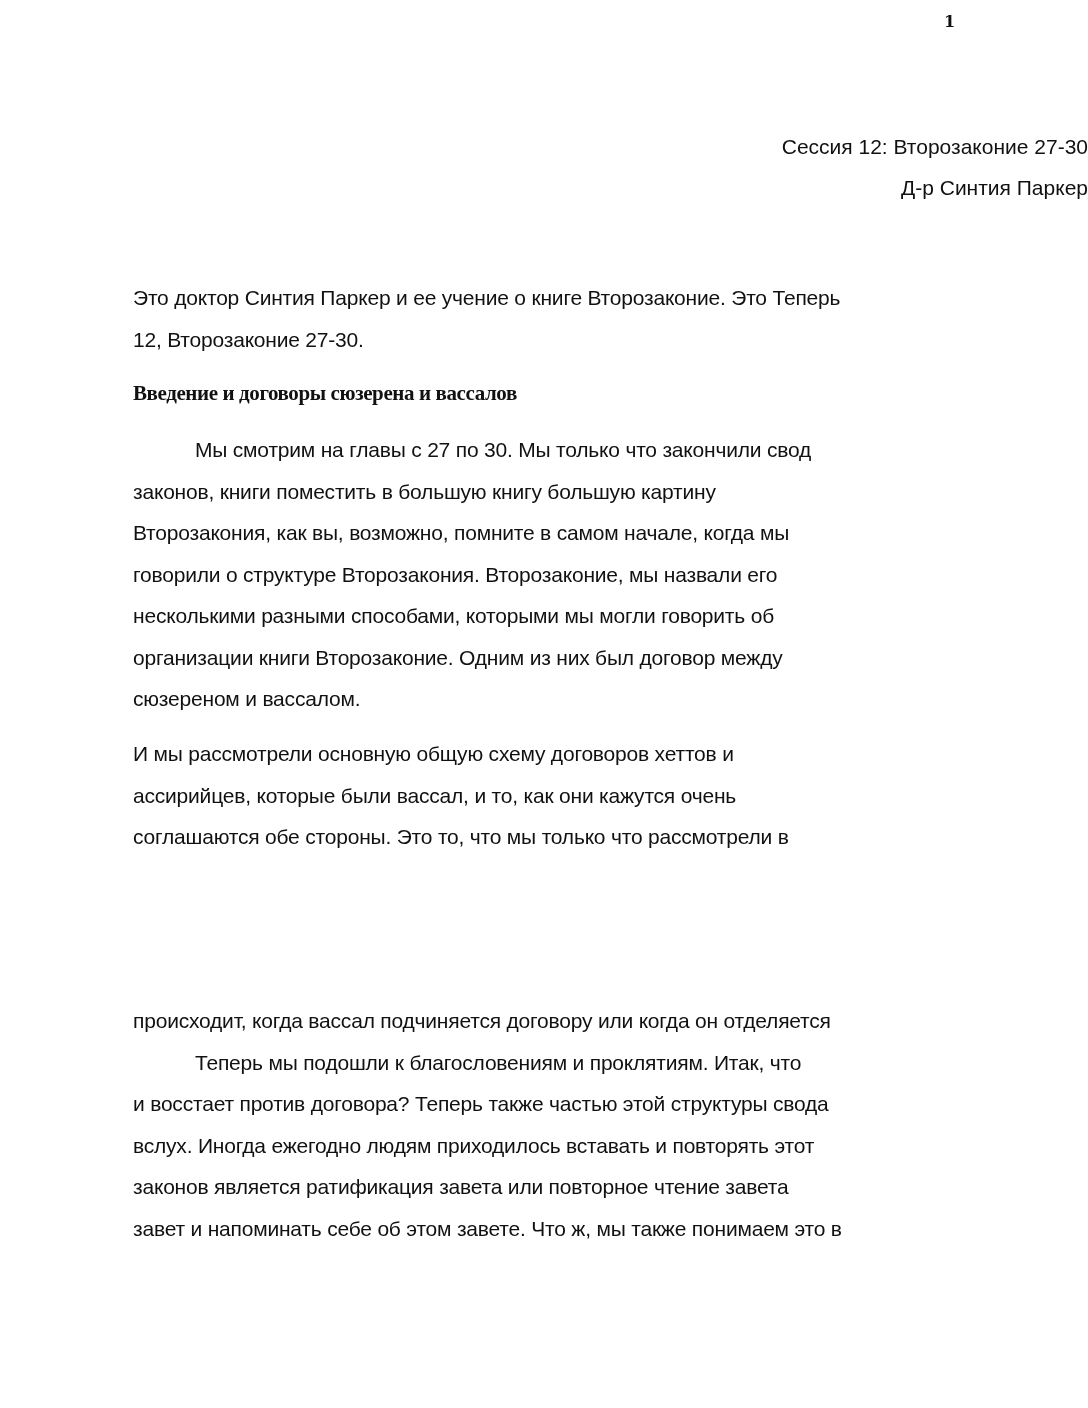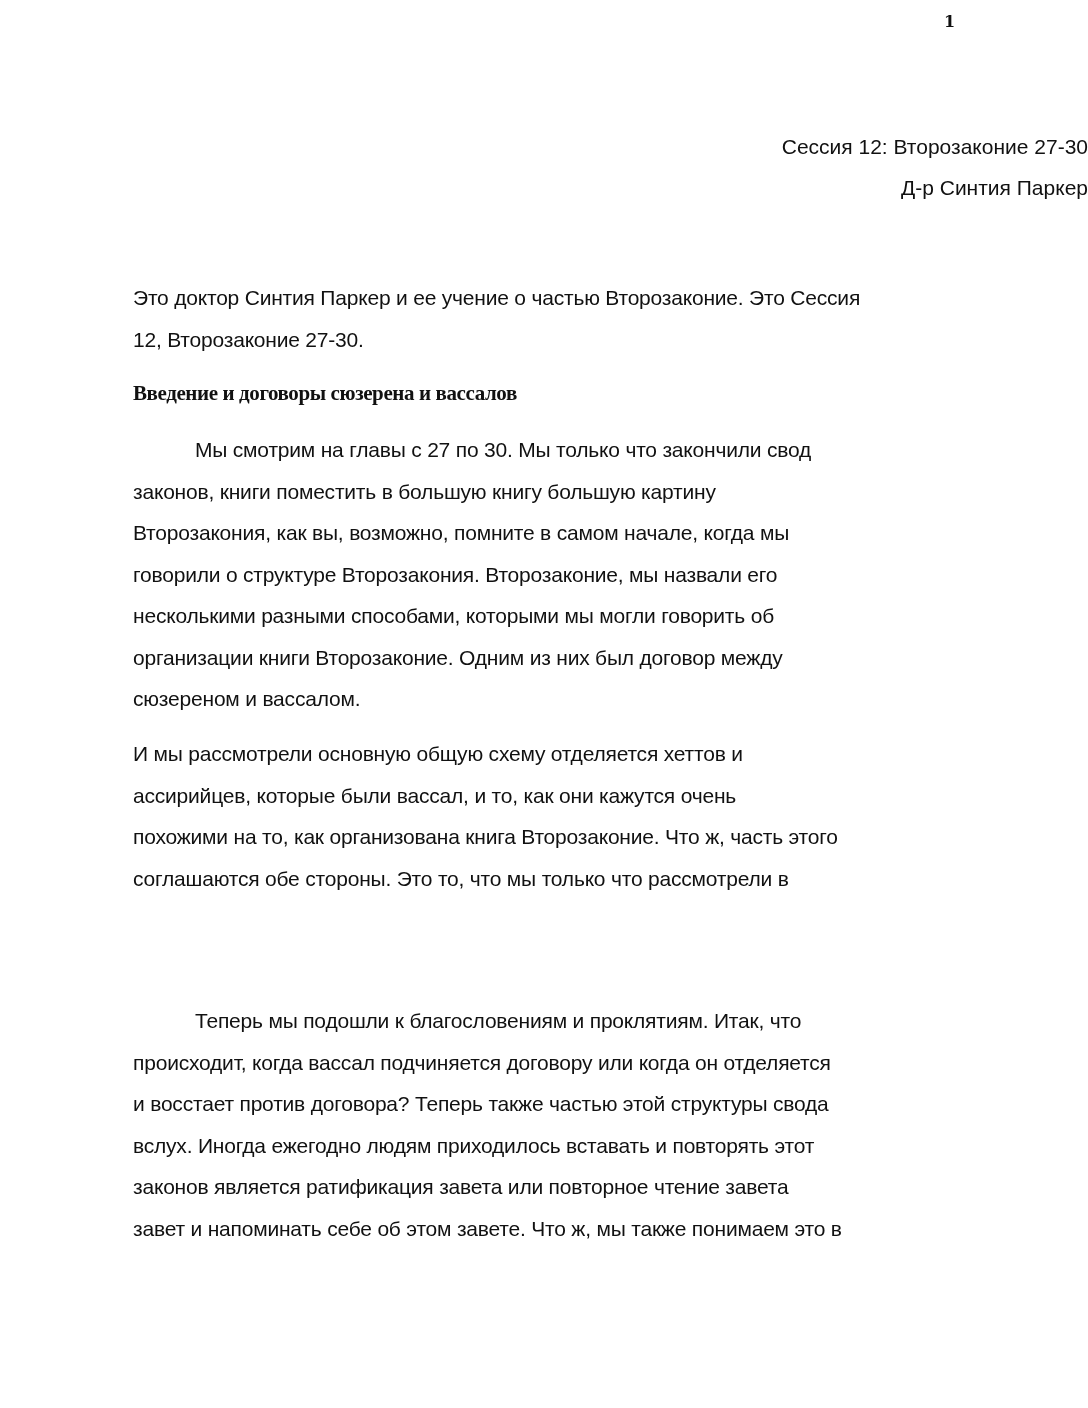--- a/index.html
+++ b/index.html
@@ -72,45 +72,44 @@
 <div class="page">
 
   <div class="page-number">1</div>
 
   <div class="title-block">
     <span class="title-line">Сессия 12: Второзаконие 27-30</span>
     <span class="title-line">Д-р Синтия Паркер</span>
   </div>
 
   <div class="body-text" style="top: 277px;">
-    <span class="line">Это доктор Синтия Паркер и ее учение о частью Второзаконие. Это Сессия</span>
+    <span class="line">Это доктор Синтия Паркер и ее учение о книге Второзаконие. Это Теперь</span>
     <span class="line">12, Второзаконие 27-30.</span>
   </div>
 
   <div class="body-text heading" style="top: 373px; font-family: Liberation Serif, serif;">Введение и договоры сюзерена и вассалов</div>
 
   <div class="body-text" style="top: 429px;">
     <span class="line indent">Мы смотрим на главы с 27 по 30. Мы только что закончили свод</span>
     <span class="line">законов, книги поместить в большую книгу большую картину</span>
     <span class="line">Второзакония, как вы, возможно, помните в самом начале, когда мы</span>
     <span class="line">говорили о структуре Второзакония. Второзаконие, мы назвали его</span>
     <span class="line">несколькими разными способами, которыми мы могли говорить об</span>
     <span class="line">организации книги Второзаконие. Одним из них был договор между</span>
     <span class="line">сюзереном и вассалом.</span>
   </div>
 
   <div class="body-text" style="top: 733px;">
-    <span class="line">И мы рассмотрели основную общую схему отделяется хеттов и</span>
+    <span class="line">И мы рассмотрели основную общую схему договоров хеттов и</span>
     <span class="line">ассирийцев, которые были вассал, и то, как они кажутся очень</span>
-    <span class="line">похожими на то, как организована книга Второзаконие. Что ж, часть этого</span>
     <span class="line">соглашаются обе стороны. Это то, что мы только что рассмотрели в</span>
   </div>
 
   <div class="body-text" style="top: 1000px;">
+    <span class="line">происходит, когда вассал подчиняется договору или когда он отделяется</span>
     <span class="line indent">Теперь мы подошли к благословениям и проклятиям. Итак, что</span>
-    <span class="line">происходит, когда вассал подчиняется договору или когда он отделяется</span>
     <span class="line">и восстает против договора? Теперь также частью этой структуры свода</span>
     <span class="line">вслух. Иногда ежегодно людям приходилось вставать и повторять этот</span>
     <span class="line">законов является ратификация завета или повторное чтение завета</span>
     <span class="line">завет и напоминать себе об этом завете. Что ж, мы также понимаем это в</span>
   </div>
 
 </div>
 
 </body></html>

